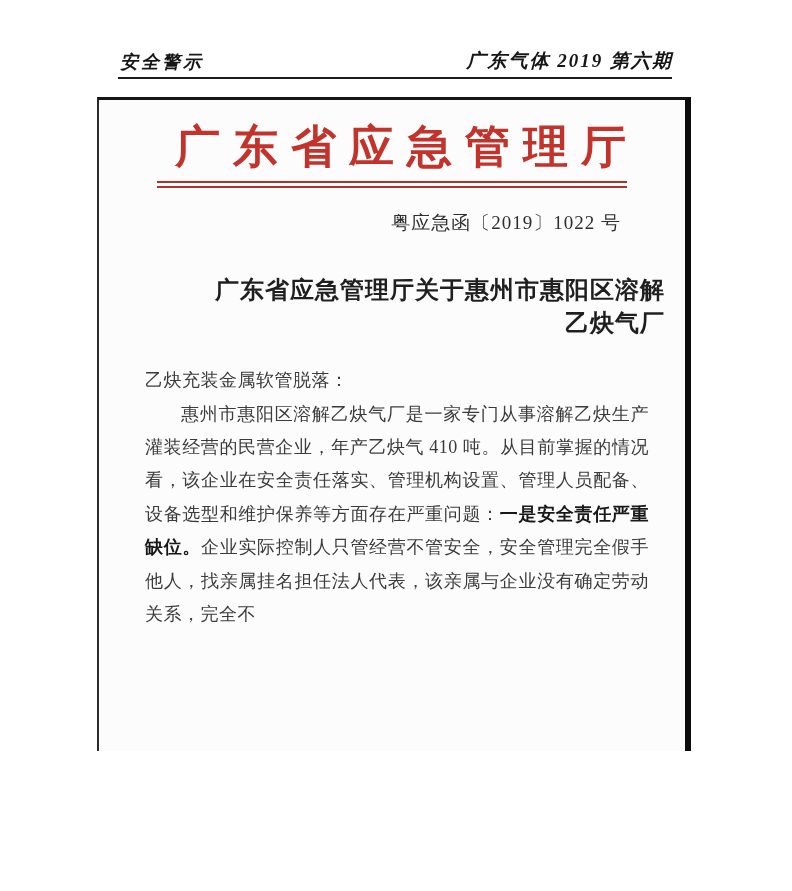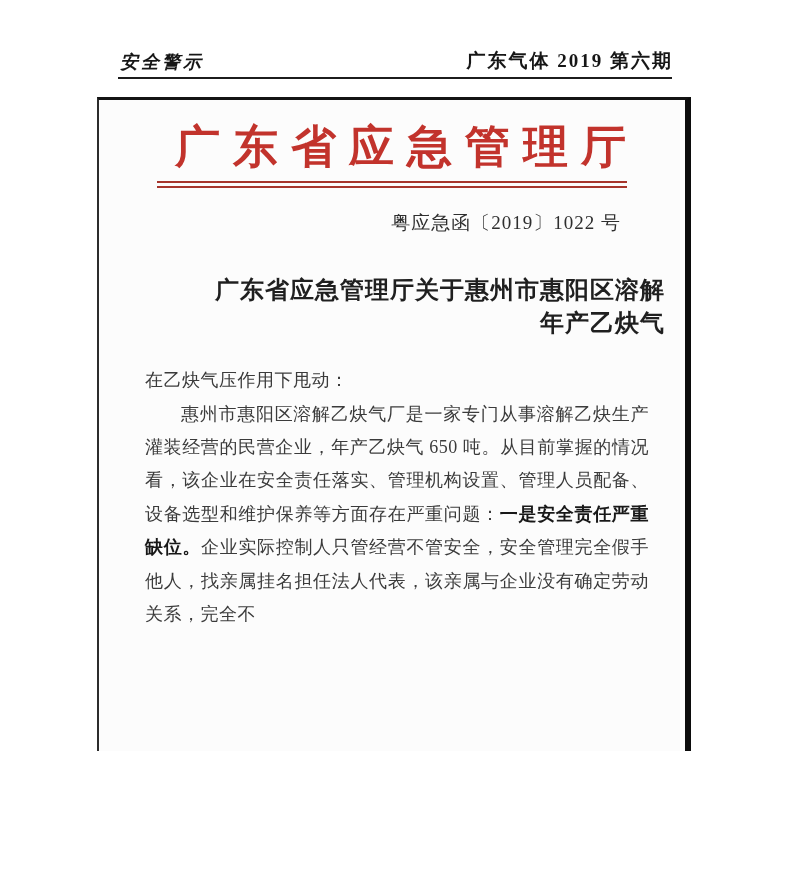--- a/index.html
+++ b/index.html
@@ -26,20 +26,21 @@
     font-style: italic;
     color: #161616;
     letter-spacing: 3px;
   }
   .bulletin-header-right {
     position: absolute;
     right: 119px;
     top: 48px;
     font-size: 19px;
     font-weight: bold;
+    font-style: italic;
     color: #161616;
     letter-spacing: 2px;
   }
   .bulletin-header-rule {
     position: absolute;
     left: 118px;
     top: 77px;
     width: 554px;
     height: 0;
     border-top: 2px solid #1c1c1c;
@@ -132,23 +133,23 @@
   <div class="doc-page">
 
     <div class="agency-title">广东省应急管理厅</div>
 
     <div class="red-rule"></div>
 
     <div class="doc-number">粤应急函〔2019〕1022 号</div>
 
     <h1 class="doc-title">
       <span class="title-line">广东省应急管理厅关于惠州市惠阳区溶解</span>
-      <span class="title-line">年产乙炔气</span>
+      <span class="title-line">乙炔气厂</span>
     </h1>
 
     <div class="doc-body">
-      <p class="salutation">在乙炔气压作用下甩动：</p>
+      <p class="salutation">乙炔充装金属软管脱落：</p>
 
-        <p class="body-para"><span>惠州市惠阳区溶解乙炔气厂是一家专门从事溶解乙炔生产灌装经营的民营企业，年产乙炔气 650 吨。从目前掌握的情况看，该企业在安全责任落实、管理机构设置、管理人员配备、设备选型和维护保养等方面存在严重问题：</span><span class="seg-bold">一是安全责任严重缺位。</span><span>企业实际控制人只管经营不管安全，安全管理完全假手他人，找亲属挂名担任法人代表，该亲属与企业没有确定劳动关系，完全不</span></p>
+        <p class="body-para"><span>惠州市惠阳区溶解乙炔气厂是一家专门从事溶解乙炔生产灌装经营的民营企业，年产乙炔气 410 吨。从目前掌握的情况看，该企业在安全责任落实、管理机构设置、管理人员配备、设备选型和维护保养等方面存在严重问题：</span><span class="seg-bold">一是安全责任严重缺位。</span><span>企业实际控制人只管经营不管安全，安全管理完全假手他人，找亲属挂名担任法人代表，该亲属与企业没有确定劳动关系，完全不</span></p>
       </div>
 
   </div>
 </div>
 
 </body></html>

